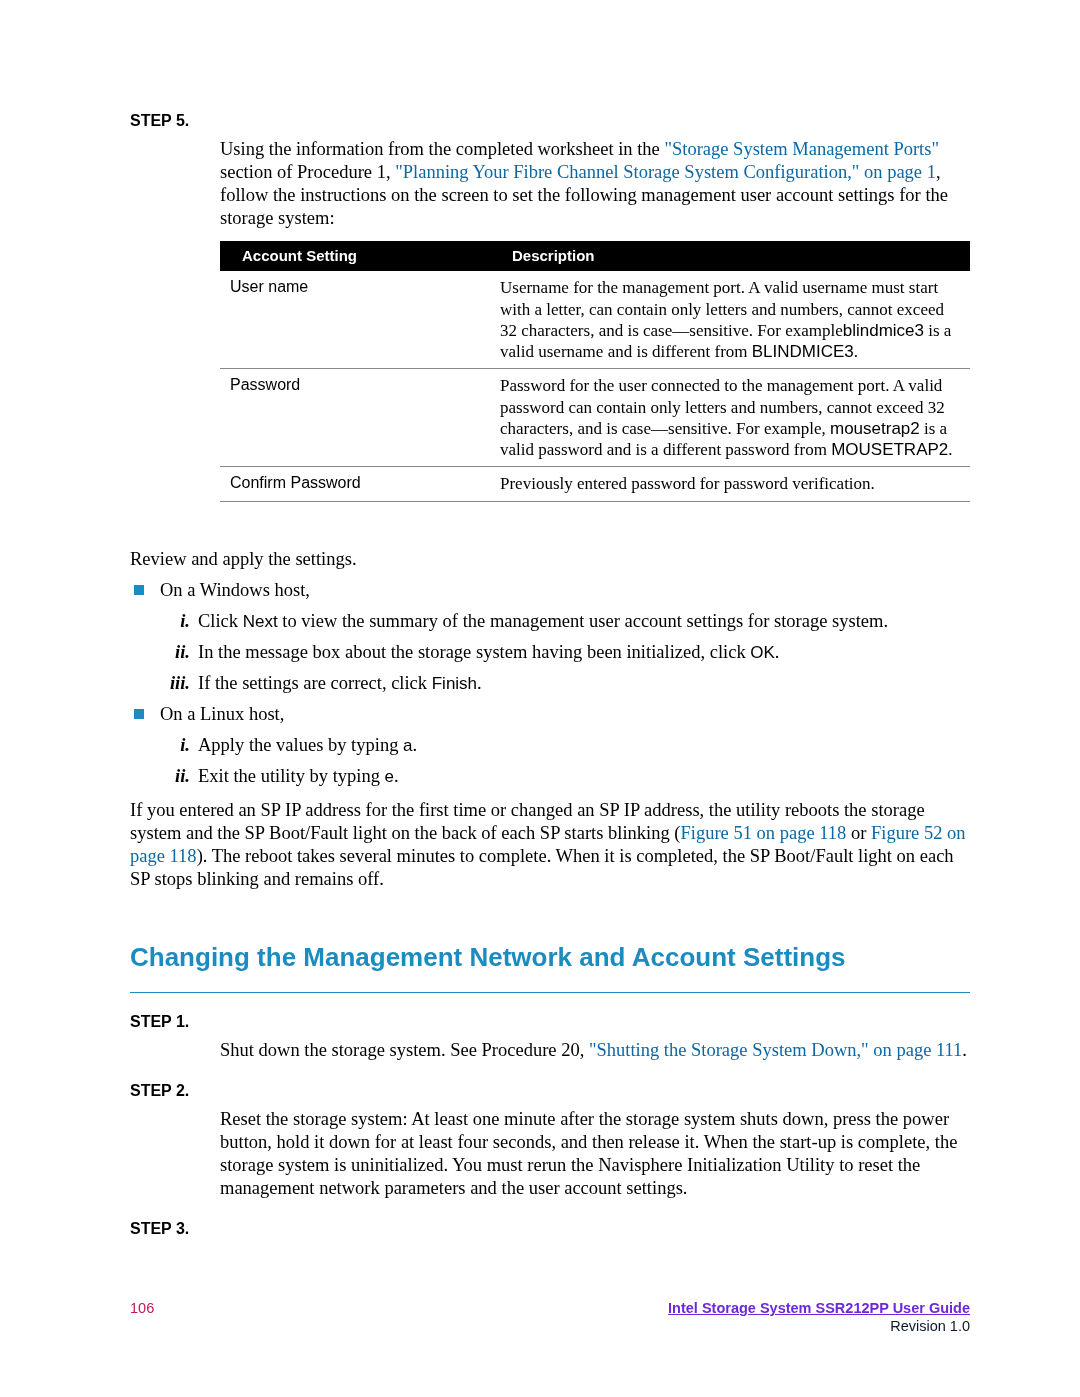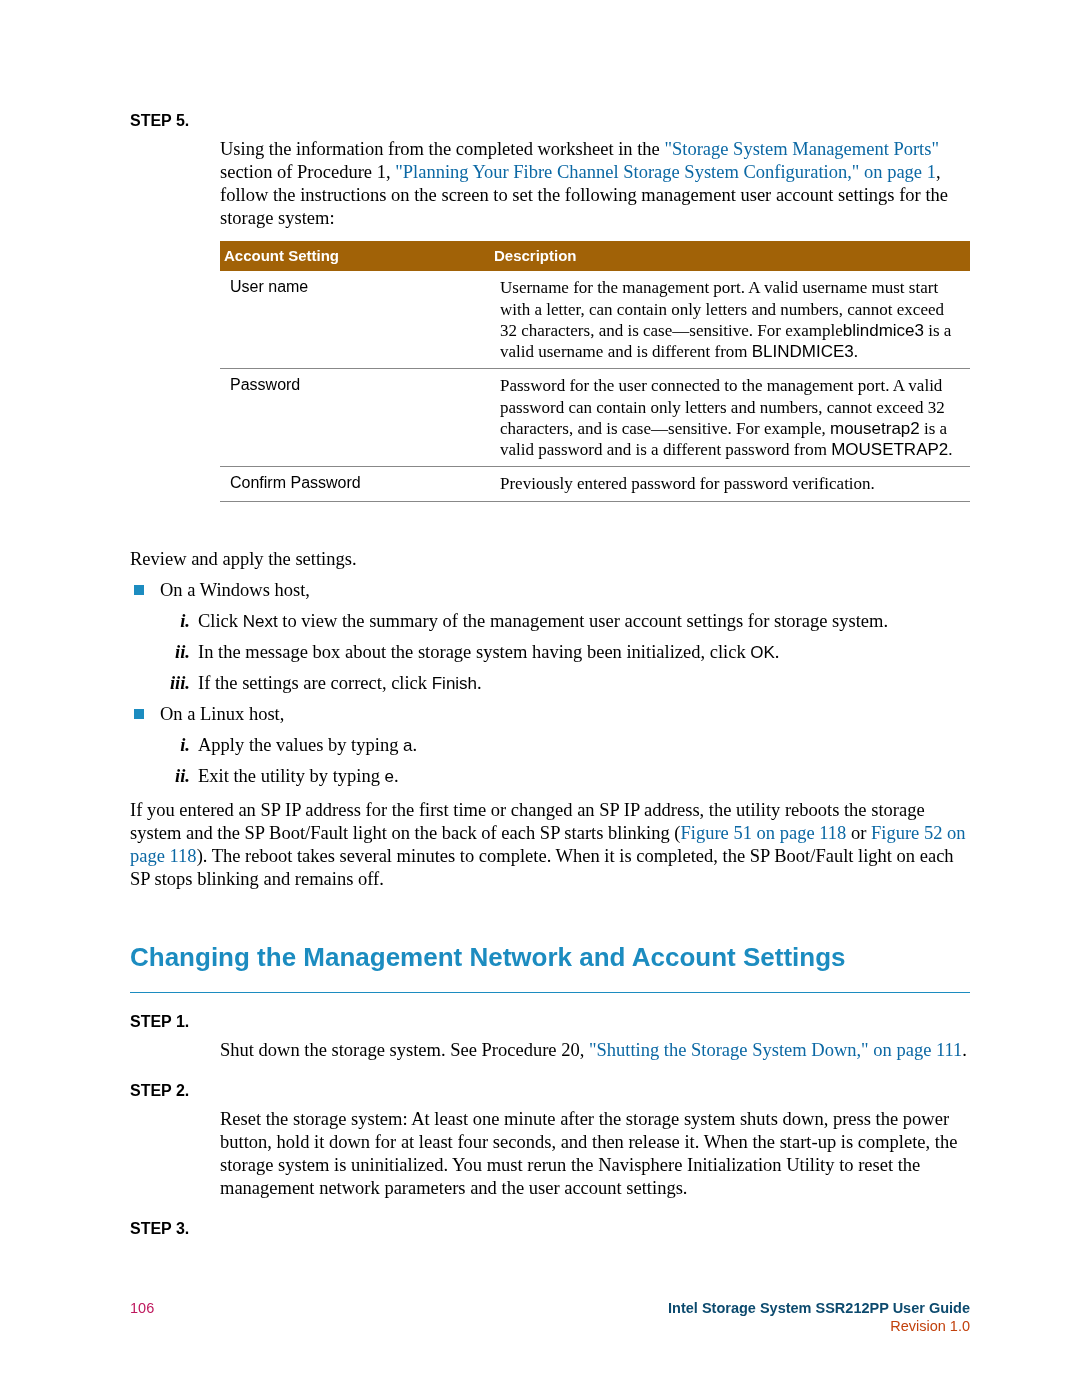--- a/index.html
+++ b/index.html
@@ -35,26 +35,26 @@
   .link {
     color: #0b68a4;
   }
   .tbl {
     border-collapse: collapse;
     width: 100%;
     margin-top: 10px;
     font-size: 17px;
   }
   .tbl th {
-    background: #a16207;
+    background: #000000;
     color: #fff;
     font-family: Arial, Helvetica, sans-serif;
     font-weight: bold;
     text-align: left;
-    padding: 6px 4px;
+    padding: 6px 22px;
     font-size: 15px;
   }
   .tbl td {
     padding: 6px 10px;
     vertical-align: top;
     border-bottom: 1px solid #888;
   }
   .tbl td:first-child {
     font-family: Liberation Sans, sans-serif;
     font-size: 16px;
@@ -118,25 +118,26 @@
     font-family: Arial, Helvetica, sans-serif;
     font-size: 14.5px;
   }
   .footer .left {
     color: #be185d;
   }
   .footer .right {
     text-align: right;
   }
   .footer .title {
-    color: #0c4a6e;
-    font-weight: bold;
+    color: #6d28d9;
+    font-weight: bold;
+    text-decoration: underline;
   }
   .footer .rev {
-    color: #c2410c;
+    color: #0f172a;
   }
   .para-after {
     margin-top: 10px;
   }
   .step-block {
     margin-top: 18px;
   }
 </style>
 </head>
 <body>

